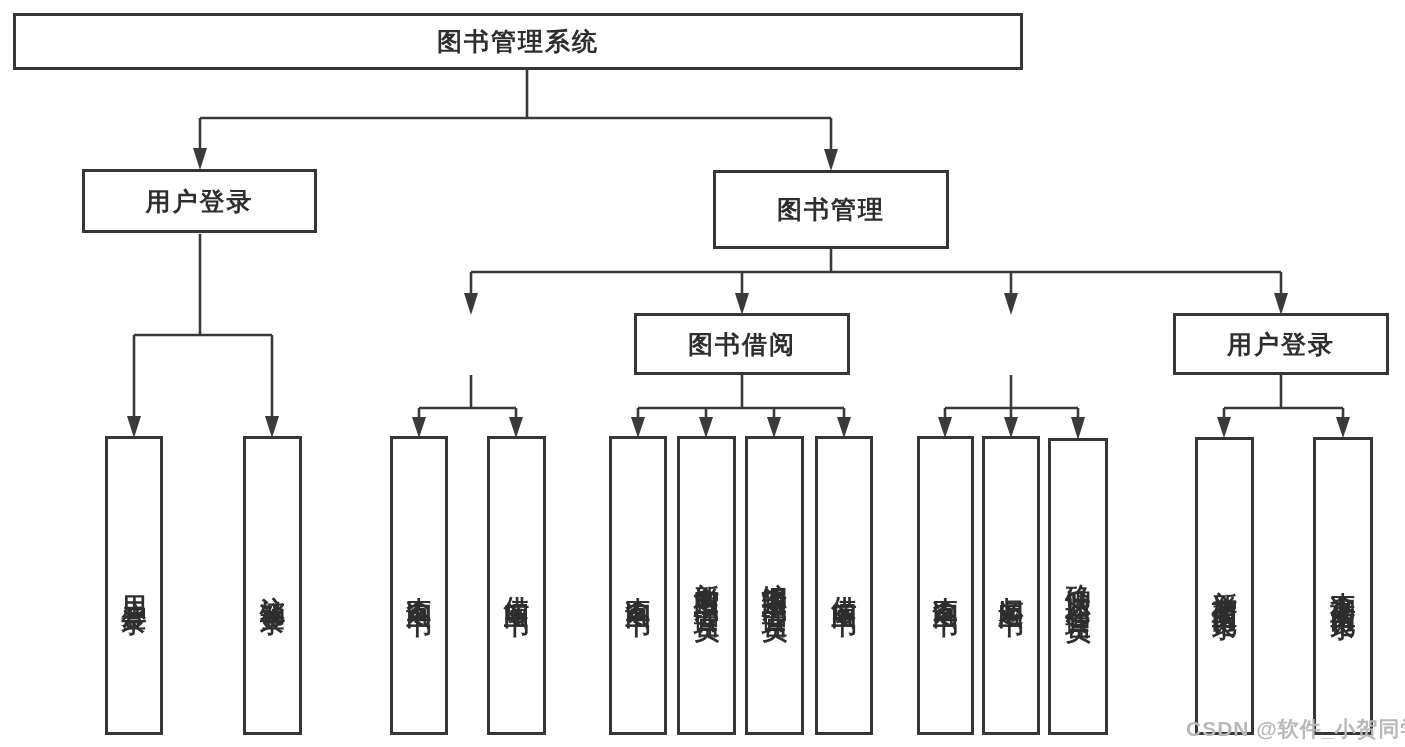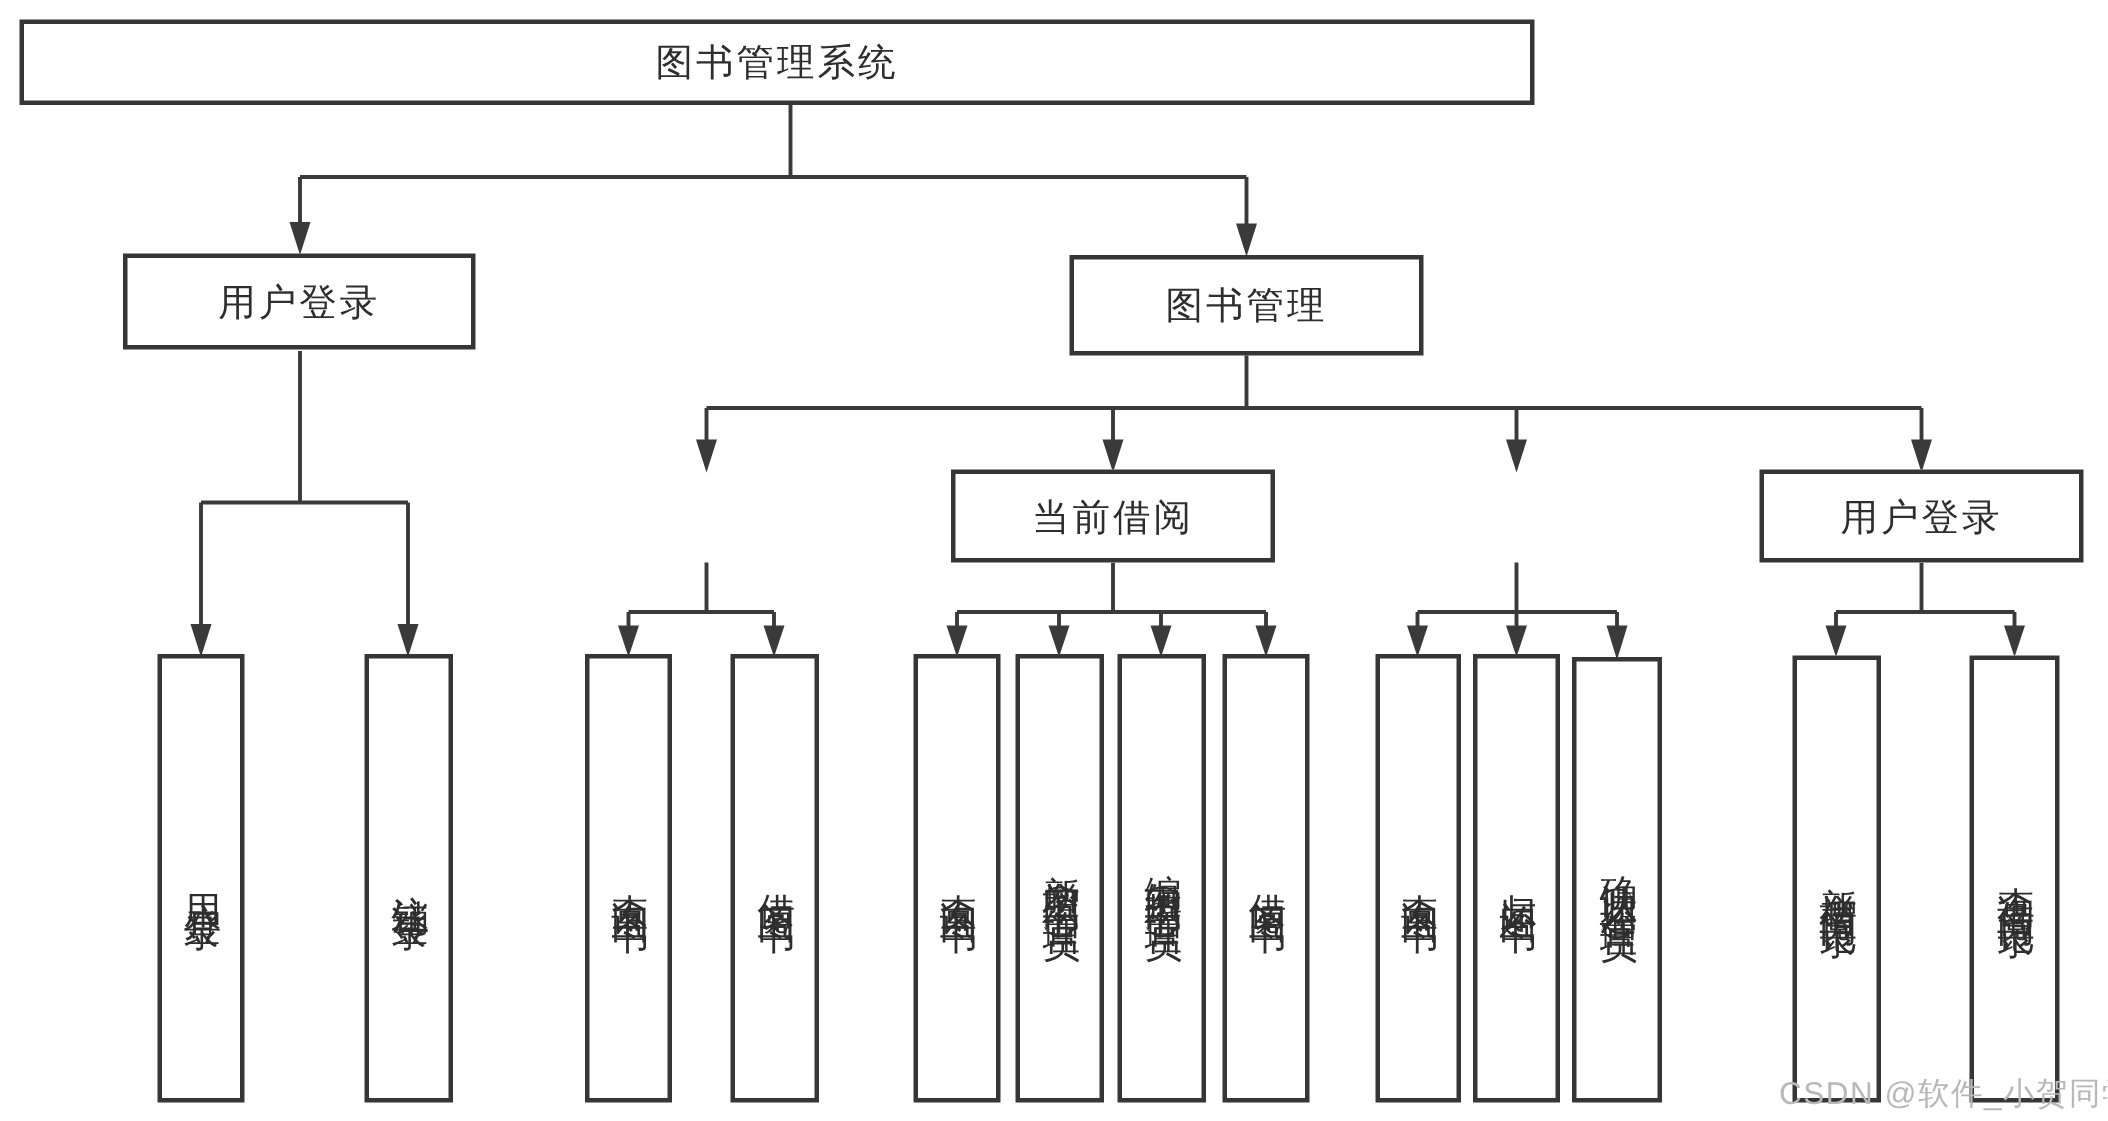--- a/index.html
+++ b/index.html
@@ -3,20 +3,21 @@
 <meta charset="utf-8">
 <style>
   html,body{margin:0;padding:0;background:#ffffff;}
   #canvas{
     position:relative;
     width:1405px;height:747px;
     background:#ffffff;
     overflow:hidden;
     font-family:"Liberation Sans", sans-serif;
     color:#2e2e2e;
+    font-weight:bold;
   }
   #wires{position:absolute;left:0;top:0;width:1405px;height:747px;}
   #wires path, #wires line{stroke:#3a3a3a;stroke-width:2.6;fill:none;}
   #wires polygon{fill:#3a3a3a;stroke:none;}
   .hbox{
     position:absolute;
     box-sizing:border-box;
     border:3px solid #363636;
     background:#ffffff;
     display:flex;align-items:center;justify-content:center;
@@ -124,23 +125,23 @@
       <line x1="1224" y1="408" x2="1224" y2="418"></line>
       <polygon points="1217,417 1231,417 1224,438"></polygon>
       <line x1="1343" y1="408" x2="1343" y2="418"></line>
       <polygon points="1336,417 1350,417 1343,438"></polygon>
     </g>
   </svg>
 
   <div class="hbox" style="left:13px;top:13px;width:1010px;height:57px;">图书管理系统</div>
 
   <div class="hbox" style="left:82px;top:169px;width:235px;height:64px;">用户登录</div>
-  <div class="hbox" style="left:713px;top:170px;width:236px;height:67px;">图书管理</div>
+  <div class="hbox" style="left:713px;top:170px;width:236px;height:79px;">图书管理</div>
 
-  <div class="hbox" style="left:634px;top:313px;width:216px;height:62px;">当前借阅</div>
+  <div class="hbox" style="left:634px;top:313px;width:216px;height:62px;">图书借阅</div>
   <div class="hbox" style="left:1173px;top:313px;width:216px;height:62px;">用户登录</div>
 
   <div class="vbox" style="left:105px;top:436px;width:58px;height:299px;">
     <span>用户登录</span>
   </div>
   <div class="vbox" style="left:243px;top:436px;width:59px;height:299px;">
     <span>注销登录</span>
   </div>
 
   <div class="vbox" style="left:390px;top:436px;width:58px;height:299px;">

